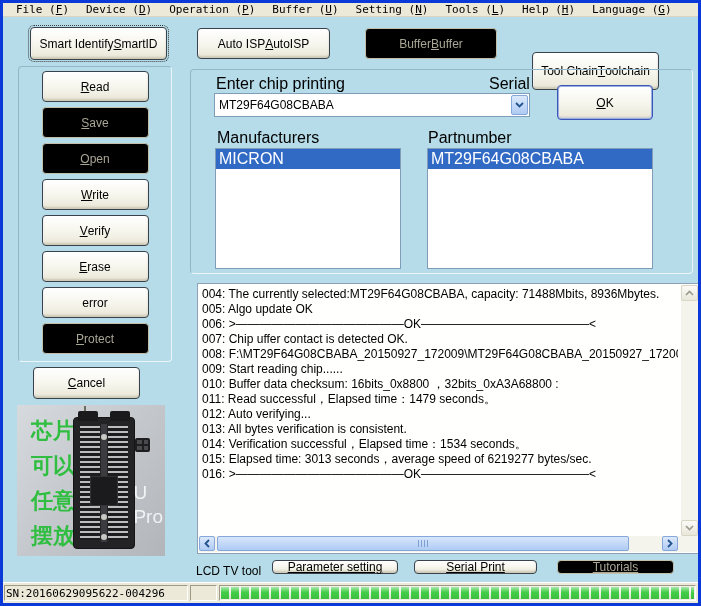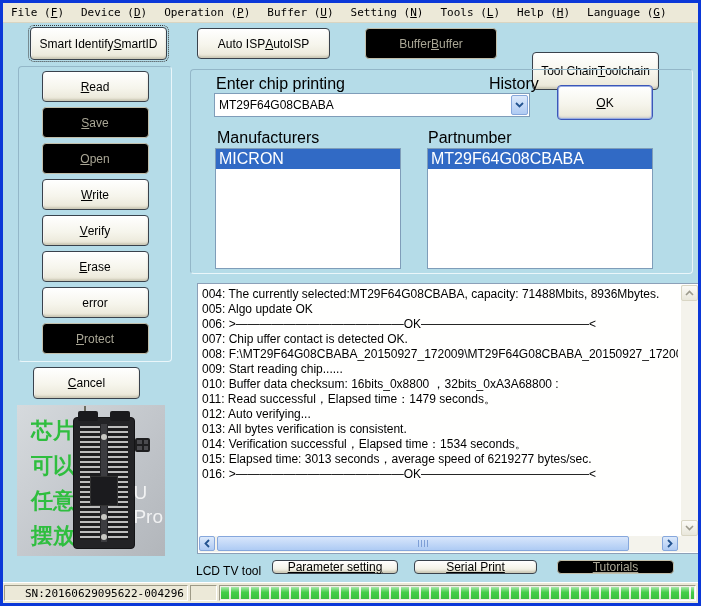--- a/index.html
+++ b/index.html
@@ -13,23 +13,24 @@
   .abs{ position:absolute; }
 
   
   .winctl{ position:absolute; top:0; height:4px; width:23px; border-radius:0 0 2px 2px; }
   .winctl.min{ right:59px; background:#3A6CE8; }
   .winctl.max{ right:33px; background:#3A6CE8; }
   .winctl.close{ right:4px; background:#E04838; }
 
   
   .menubar{
-    left:0; top:0; width:695px; height:20px; background:#ECE9D8;
+    left:0; top:0; width:695px; height:14px; background:#ECE9D8;
     border-bottom:1px solid #D9D5C2; display:flex; align-items:center;
     font-family:"DejaVu Sans Mono", monospace; font-size:11px; color:#000;
+    padding-left:5px;
   }
   .menu-item{ padding:2px 9px 2px 8px; cursor:default; white-space:nowrap; }
 
   
   .btn{
     display:flex; align-items:center; justify-content:center;
     background:linear-gradient(#FFFFFF,#F6F5EC 55%,#E9E6D6);
     border:1px solid #39424C; border-radius:4px;
     font-size:12px; color:#000; cursor:default;
     box-shadow:inset 0 -2px 2px rgba(160,158,135,.4), inset 1px 1px 0 #fff;
@@ -103,21 +104,21 @@
   .hsb-thumb i{ width:1px; height:7px; background:#7E9FD6; }
 
   
   .footer-lbl{ font-size:12px; }
   .footer-btn{ height:14px;text-decoration:underline; }
 
   
   .statusbar{ left:0; right:0; bottom:0; height:21px; background:#ECE9D8; border-top:1px solid #FFFFFF; }
   .status-panel{ position:absolute; top:2px; bottom:2px; border:1px solid; border-color:#9D9A87 #FFFFFF #FFFFFF #9D9A87; }
   .sn-panel{ left:1px; width:184px; font-family:"DejaVu Sans Mono", monospace; font-size:11px;
-    display:flex; align-items:center; padding-left:20px; white-space:nowrap; }
+    display:flex; align-items:center; padding-left:1px; white-space:nowrap; }
   .mid-panel{ left:187px; width:27px; }
   .progress-panel{ left:216px; right:2px; background:#F2F1E8; }
   .progress-fill{ position:absolute; inset:1px;
     background:
       linear-gradient(rgba(255,255,255,.55), rgba(255,255,255,0) 45%, rgba(0,90,0,.12)),
       repeating-linear-gradient(90deg,#43CE47 0 8px,#F2F1E8 8px 10px); }
 
   svg.chev{ display:block; }
 </style>
 </head>
@@ -183,21 +184,21 @@
         <span></span>
       </div>
     <div class="dev-logo">
       <div>U</div>
       <div>Pro</div>
     </div>
   </div>
 
   <div class="abs groupbox right-group">
     <span class="lbl" style="left:25px; top:5px;">Enter chip printing</span>
-    <span class="lbl" style="left:298px; top:5px;">History</span>
+    <span class="lbl" style="left:298px; top:5px;">Serial</span>
 
     <div class="combo">
       <span class="combo-text">MT29F64G08CBABA</span>
       <span class="combo-arrow">
         <svg class="chev" width="9" height="6" viewBox="0 0 9 6">
             <path d="M1 1 L4.5 4.5 L8 1" fill="none" stroke="#23538F" stroke-width="1.8"></path>
           </svg>
       </span>
     </div>
 

